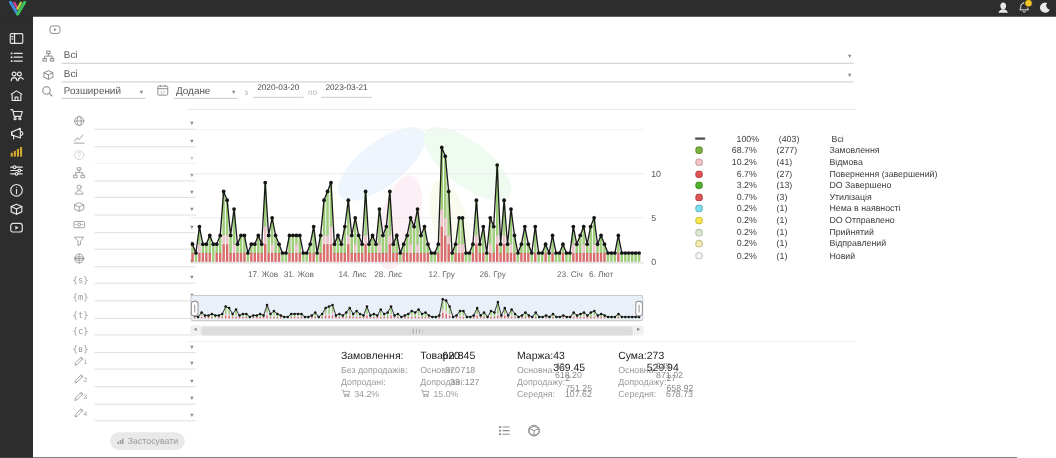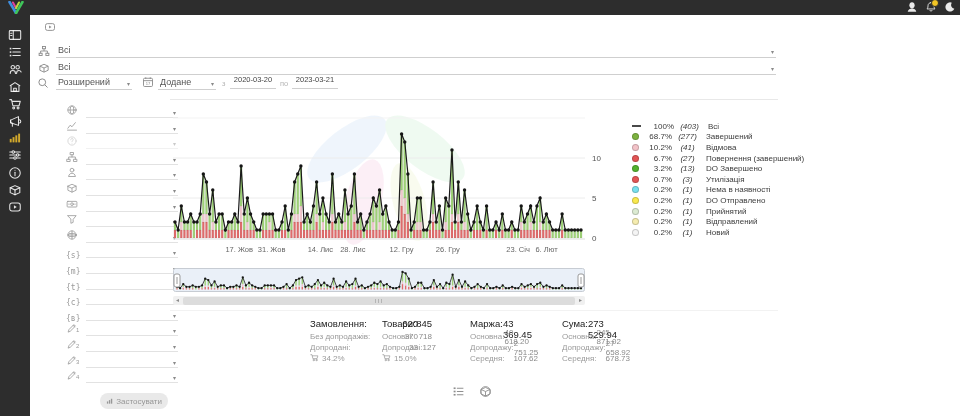--- a/index.html
+++ b/index.html
@@ -37,25 +37,25 @@
   .prow .caret{bottom:1px;}
   .prow.disabled{opacity:.45;}
   .token{font-family:"DejaVu Sans Mono",monospace;font-size:8px;color:#9a9a9a;line-height:12px;}
   .psub{position:absolute;left:10px;top:5px;font-size:6px;color:#9a9a9a;}
   .apply-btn{position:absolute;left:70px;top:378px;width:68px;height:16px;border-radius:9px;
     background:#e9e9e9;color:#979797;font-size:8px;display:flex;align-items:center;justify-content:center;
     gap:3px;cursor:pointer;border:none;}
   .apply-btn svg{width:8px;height:8px;}
   
   #legend{position:absolute;left:602px;top:106px;}
-  .lg-row{display:flex;align-items:center;height:10.6px;font-size:8px;color:#3c3c3c;cursor:pointer;}
+  .lg-row{display:flex;align-items:center;height:10.6px;font-size:8px;color:#3c3c3c;cursor:pointer;gap:16px;}
   .lg-dot{width:7px;height:7px;border-radius:50%;flex:0 0 7px;box-sizing:border-box;border:1px solid rgba(0,0,0,.18);}
   .lg-line{width:9px;height:2px;flex:0 0 9px;}
   .lg-pct{width:30px;text-align:right;margin-left:3px;}
-  .lg-count{width:27px;text-align:center;margin-left:2px;font-style:italic;}
+  .lg-count{width:27px;text-align:left;margin-left:2px;}
   .lg-label{margin-left:5px;white-space:nowrap;}
   
   .stat-col{position:absolute;top:318px;}
   .stat-title{display:flex;justify-content:space-between;font-size:9.5px;color:#222;height:13px;}
   .stat-row{display:flex;justify-content:space-between;font-size:8px;color:#9a9a9a;height:11px;align-items:center;}
   .stat-row .sv{color:#8a8a8a;}
   .stat-row svg{width:9px;height:9px;color:#9a9a9a;margin-right:3px;}
   .stat-row .withicon{display:flex;align-items:center;}
   
   #nav-wrap{position:absolute;left:173px;top:268px;}
@@ -867,21 +867,21 @@
         <div class="lg-row">
           <span class="lg-line" style="background: rgb(74, 74, 74);"></span>
           <span class="lg-pct">100%</span>
           <span class="lg-count">(403)</span>
           <span class="lg-label">Всі</span>
         </div>
         <div class="lg-row">
           <span class="lg-dot" style="background: rgb(124, 178, 63);"></span>
           <span class="lg-pct">68.7%</span>
           <span class="lg-count">(277)</span>
-          <span class="lg-label">Завершений</span>
+          <span class="lg-label">Замовлення</span>
         </div>
         <div class="lg-row">
           <span class="lg-dot" style="background: rgb(243, 195, 200);"></span>
           <span class="lg-pct">10.2%</span>
           <span class="lg-count">(41)</span>
           <span class="lg-label">Відмова</span>
         </div>
         <div class="lg-row">
           <span class="lg-dot" style="background: rgb(226, 85, 85);"></span>
           <span class="lg-pct">6.7%</span>

